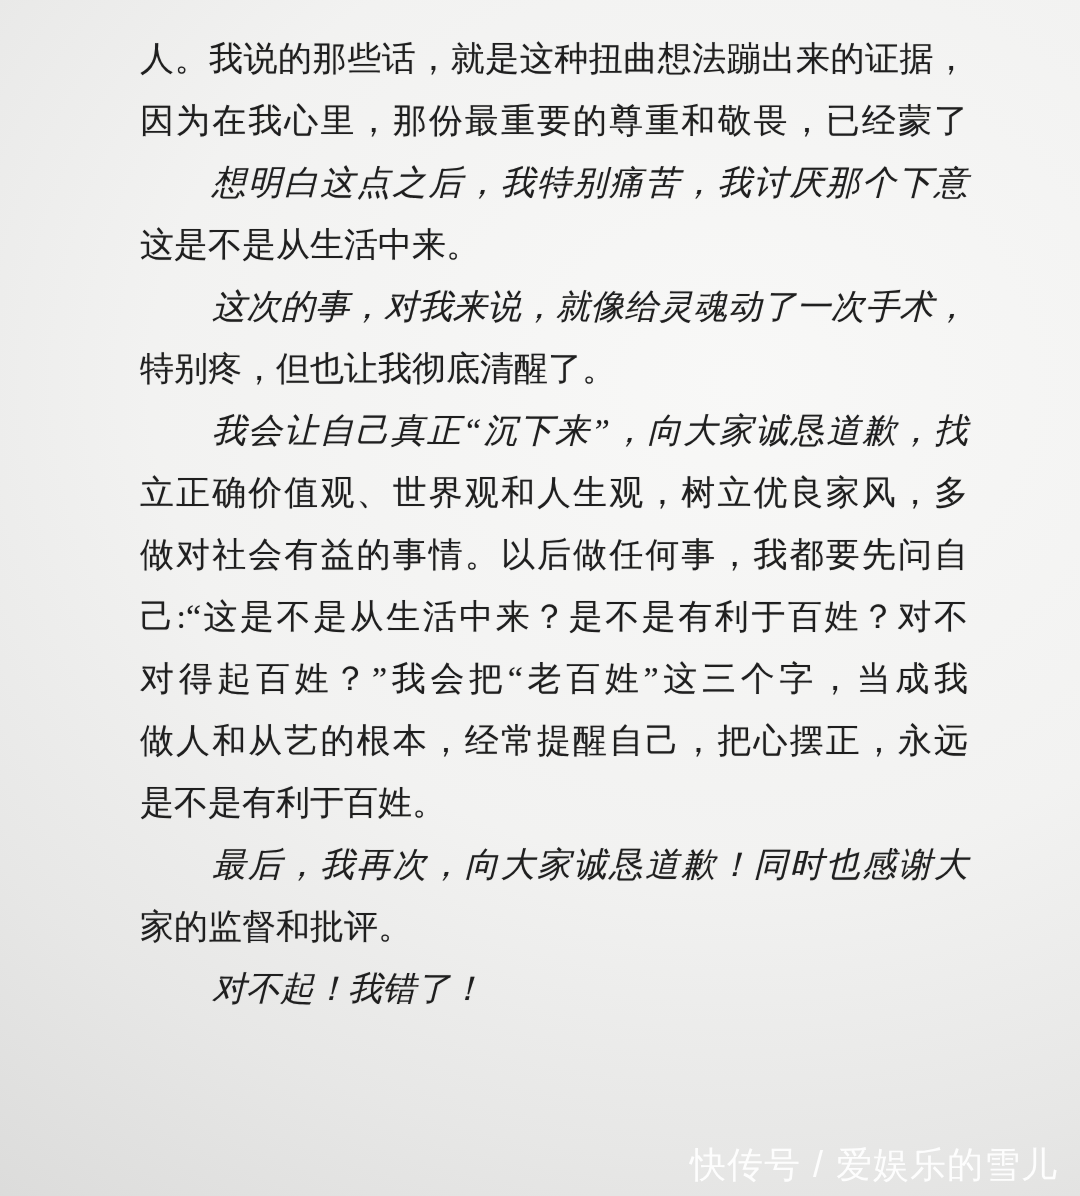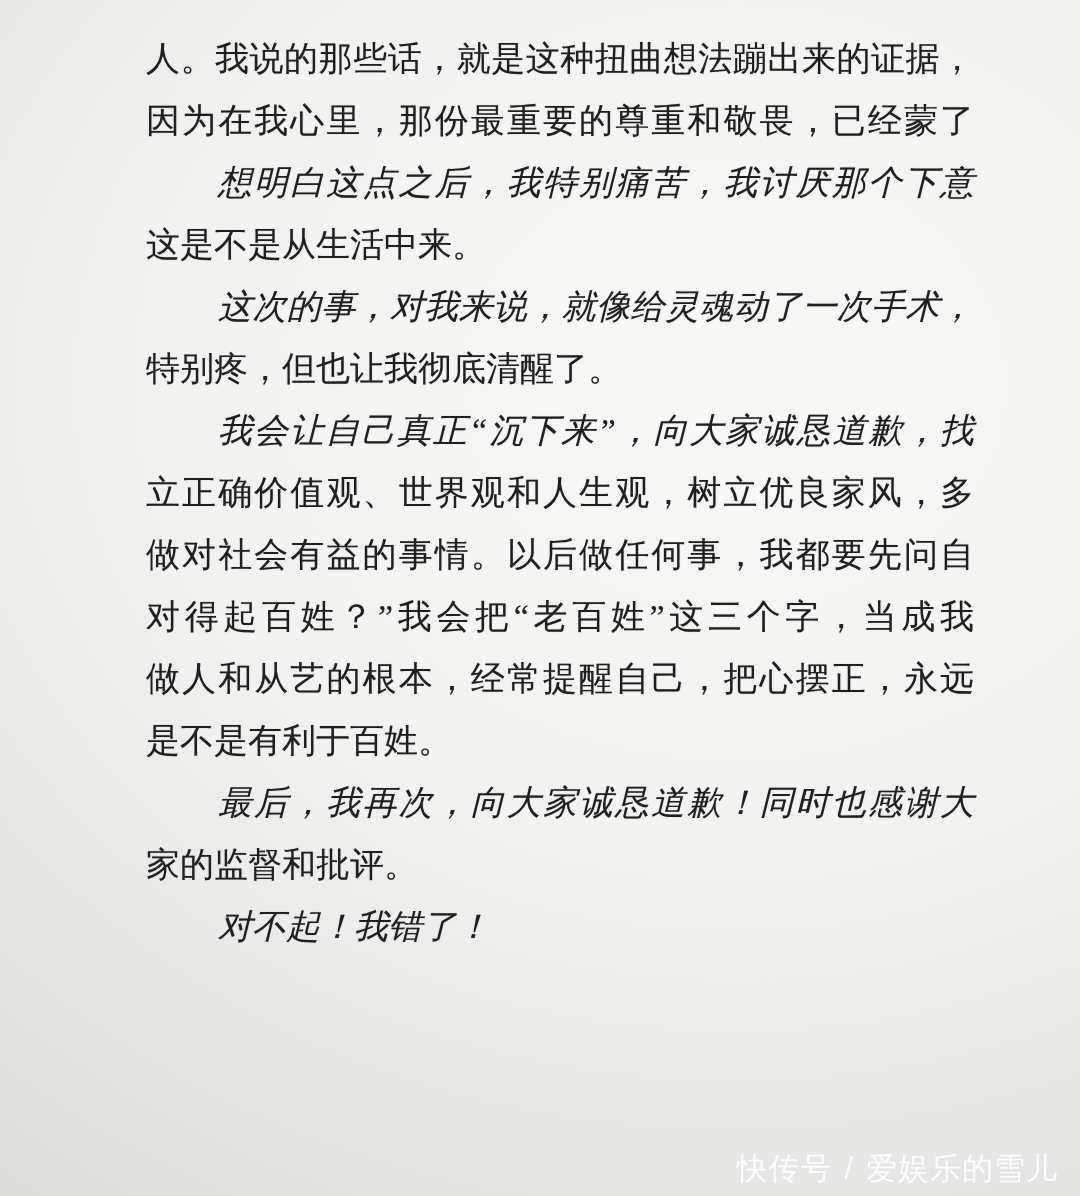--- a/index.html
+++ b/index.html
@@ -13,21 +13,20 @@
     position: relative;
     background:
       radial-gradient(ellipse 120% 90% at 68% 32%, #f8f8f7 0%, #f2f2f1 45%, #e7e7e6 72%, #d9d9d8 100%);
     font-family: "Liberation Serif", serif;
   }
   .doc {
     position: absolute;
     left: 140px;
     top: 28px;
     width: 828px;
-    margin-left: 6px;
   }
   .line {
     height: 62px;
     line-height: 62px;
     font-size: 34px;
     color: #1f1f1f;
     white-space: nowrap;
     text-shadow: 0 0 1px rgba(40,40,40,0.35);
   }
   .line.fill {
@@ -37,41 +36,42 @@
   }
   .line.indent {
     padding-left: 72px;
     font-style: italic;
   }
   .watermark {
     position: absolute;
     right: 22px;
     bottom: 6px;
     font-family: "Liberation Sans", sans-serif;
-    font-size: 31px;
+    font-size: 36px;
     letter-spacing: 1px;
     color: rgba(255,255,255,0.92);
     display: flex;
     align-items: baseline;
     gap: 12px;
   }
 </style>
 </head>
 <body>
 
 <div class="doc">
   <div class="line fill">人。我说的那些话，就是这种扭曲想法蹦出来的证据，</div>
   <div class="line fill">因为在我心里，那份最重要的尊重和敬畏，已经蒙了</div>
   <div class="line fill indent">想明白这点之后，我特别痛苦，我讨厌那个下意</div>
   <div class="line">这是不是从生活中来。</div>
   <div class="line fill indent">这次的事，对我来说，就像给灵魂动了一次手术，</div>
   <div class="line">特别疼，但也让我彻底清醒了。</div>
   <div class="line fill indent">我会让自己真正“沉下来”，向大家诚恳道歉，找</div>
   <div class="line fill">立正确价值观、世界观和人生观，树立优良家风，多</div>
   <div class="line fill">做对社会有益的事情。以后做任何事，我都要先问自</div>
+  <div class="line fill">己:“这是不是从生活中来？是不是有利于百姓？对不</div>
   <div class="line fill">对得起百姓？”我会把“老百姓”这三个字，当成我</div>
   <div class="line fill">做人和从艺的根本，经常提醒自己，把心摆正，永远</div>
   <div class="line">是不是有利于百姓。</div>
   <div class="line fill indent">最后，我再次，向大家诚恳道歉！同时也感谢大</div>
   <div class="line">家的监督和批评。</div>
   <div class="line indent">对不起！我错了！</div>
 </div>
 
 <div class="watermark">
   <span>快传号</span>

